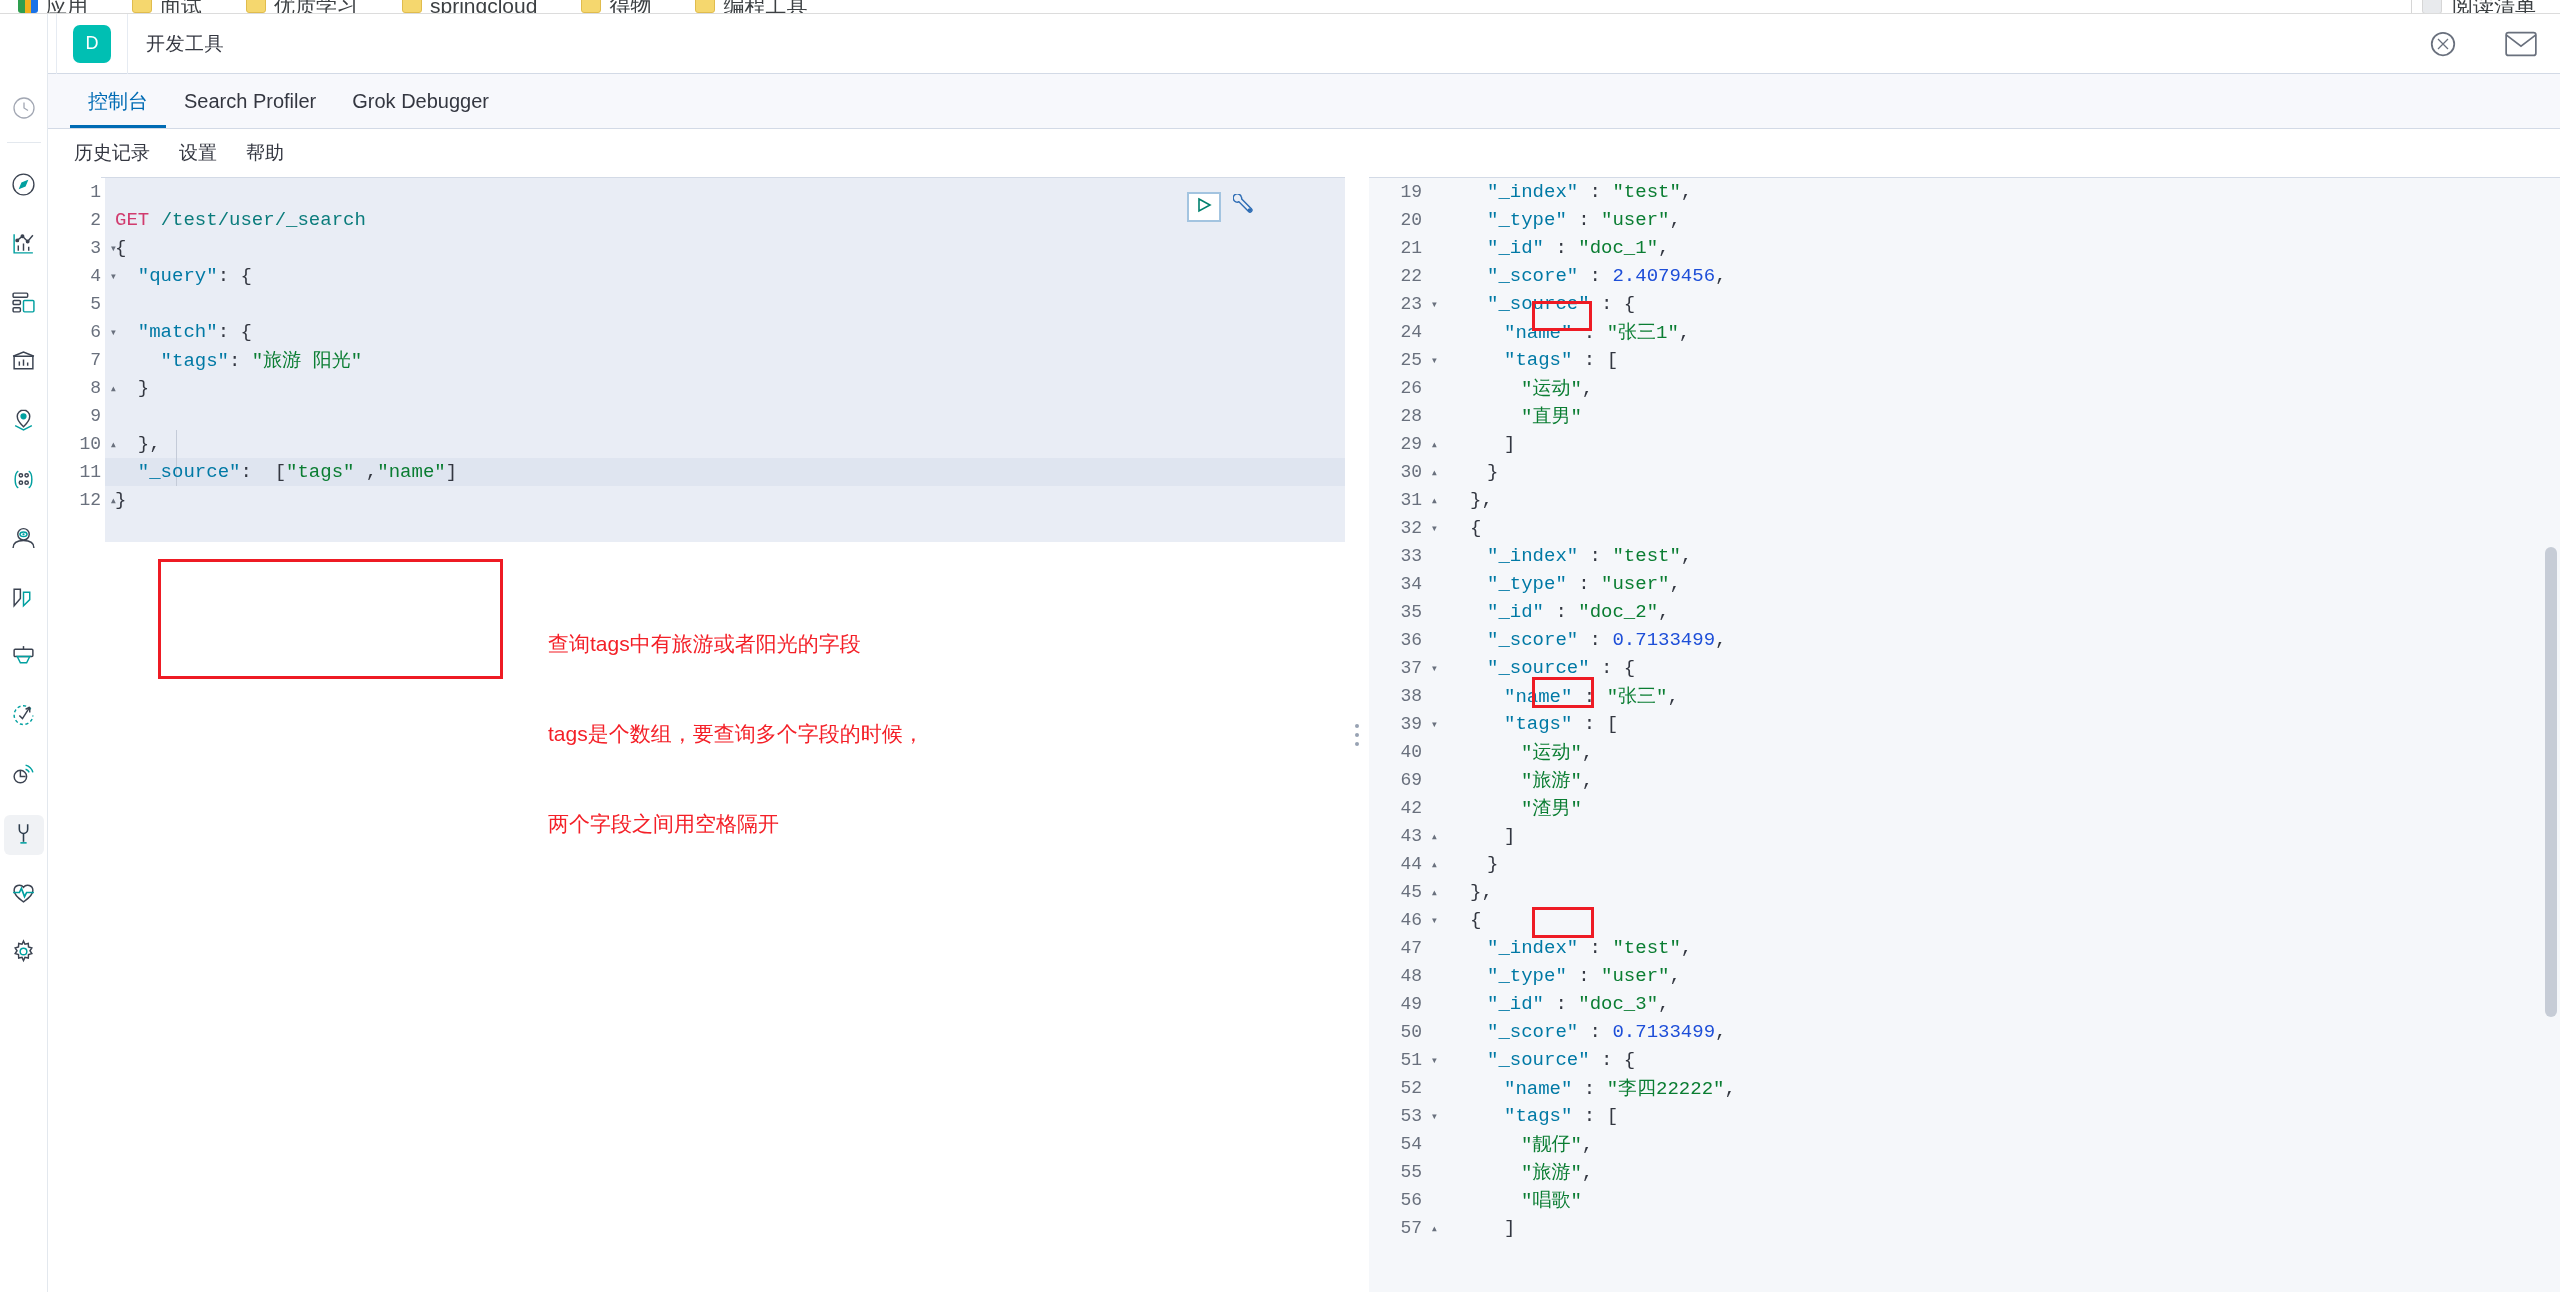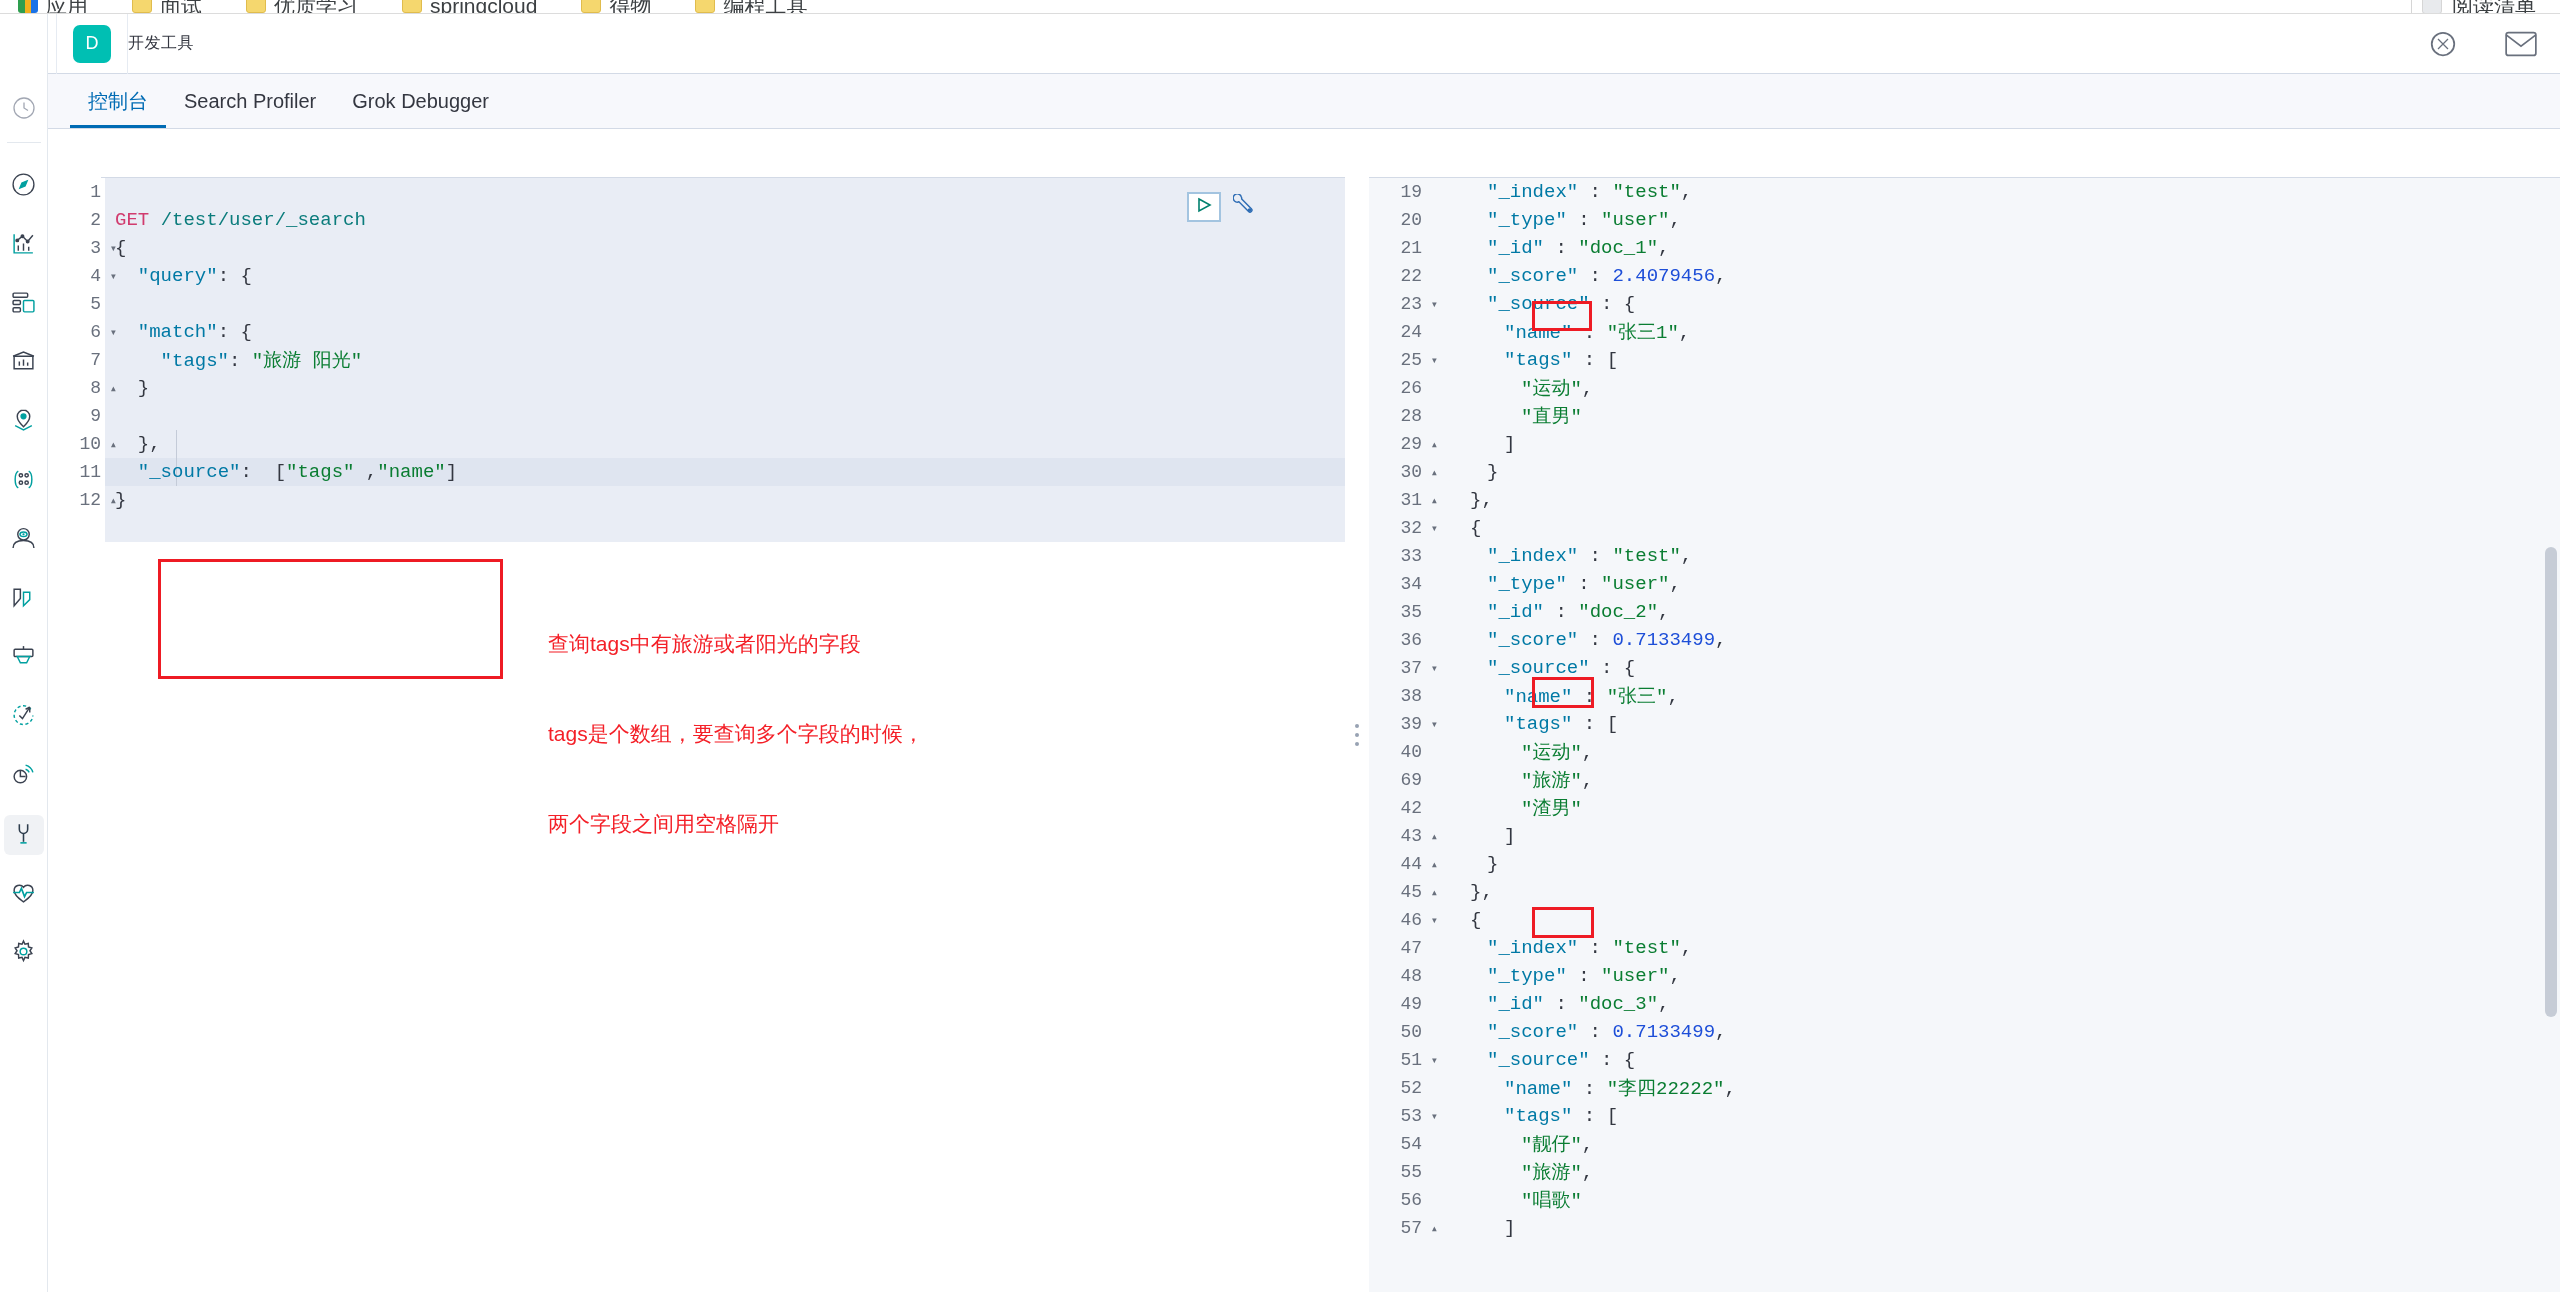--- a/index.html
+++ b/index.html
@@ -30,21 +30,21 @@
     background: #fff; border-bottom: 1px solid #d3dae6;
     display: flex; align-items: center;
   }
   .k-logo { width: 48px; display: flex; justify-content: center; align-items: center; margin-left: 8px; }
   .k-hsep { width: 1px; height: 60px; background: #e6ebf2; }
   .k-space-badge {
     width: 38px; height: 38px; border-radius: 7px; background: #00bfb3;
     color: #fff; font-size: 18px; display: flex; align-items: center; justify-content: center;
     margin: 0 16px; font-weight: 400;
   }
-  .k-app-title { font-size: 16px; color: #343741; letter-spacing: .5px; }
+  .k-app-title { font-size: 19px; color: #343741; margin-left: 18px; letter-spacing: .5px; }
   .k-header-right { margin-left: auto; display: flex; align-items: center; }
   .k-hicon { width: 34px; height: 34px; margin: 0 22px; color: #69707d; display: flex; align-items: center; justify-content: center; }
 
   
   .rail {
     position: absolute; top: 14px; left: 0; width: 48px; bottom: 0;
     background: #fff; border-right: 1px solid #e3e8ee;
     display: flex; flex-direction: column; align-items: center;
     padding-top: 60px; z-index: 5;
   }
@@ -350,20 +350,25 @@
       <span>控制台</span>
     </div>
     <div class="tab">
       <span>Search Profiler</span>
     </div>
     <div class="tab">
       <span>Grok Debugger</span>
     </div>
   </div>
 
+  <div class="menubar">
+    <span class="menu-item">历史记录</span>
+    <span class="menu-item">设置</span>
+    <span class="menu-item">帮助</span>
+  </div>
 
   <div class="console">
 
     <div class="pane pane-left">
       <div class="editor">
         <div class="ed-topline"></div>
         <div class="left-band" style="background:#e9edf5"></div>
 
         <div class="left-band white" style="top:365px"></div>
         <div class="row-hl" style="top:281px"></div>

